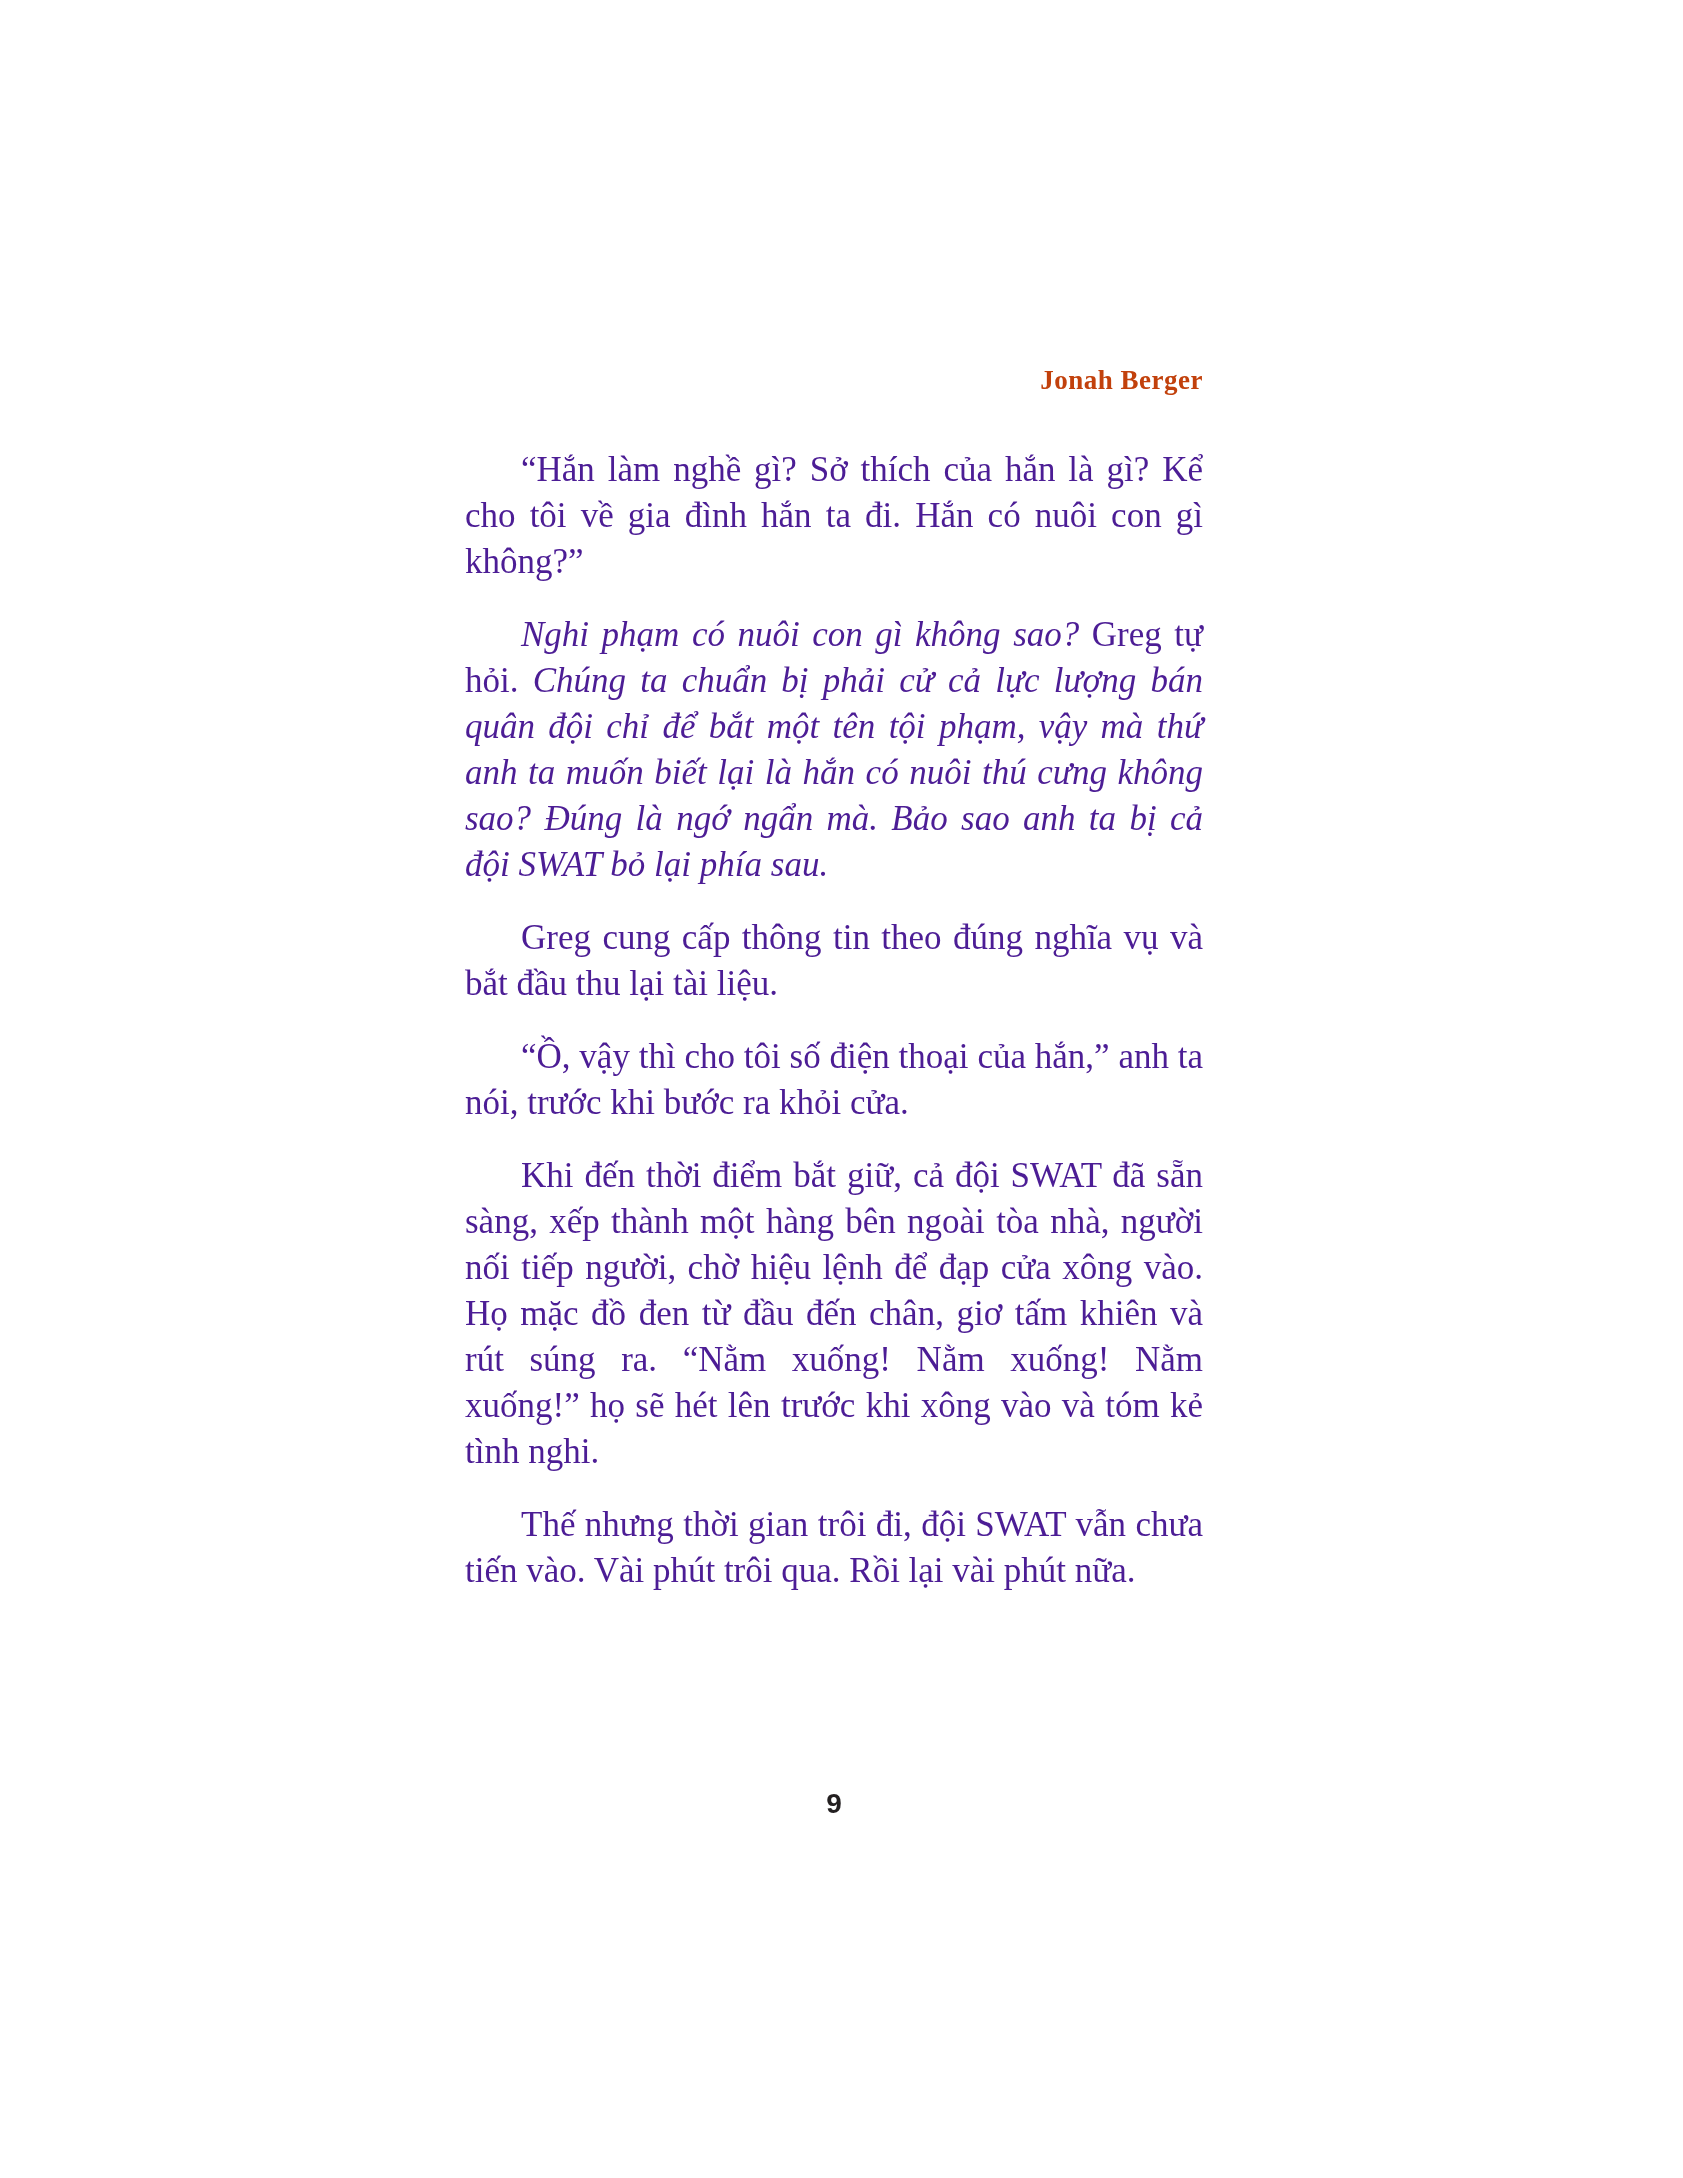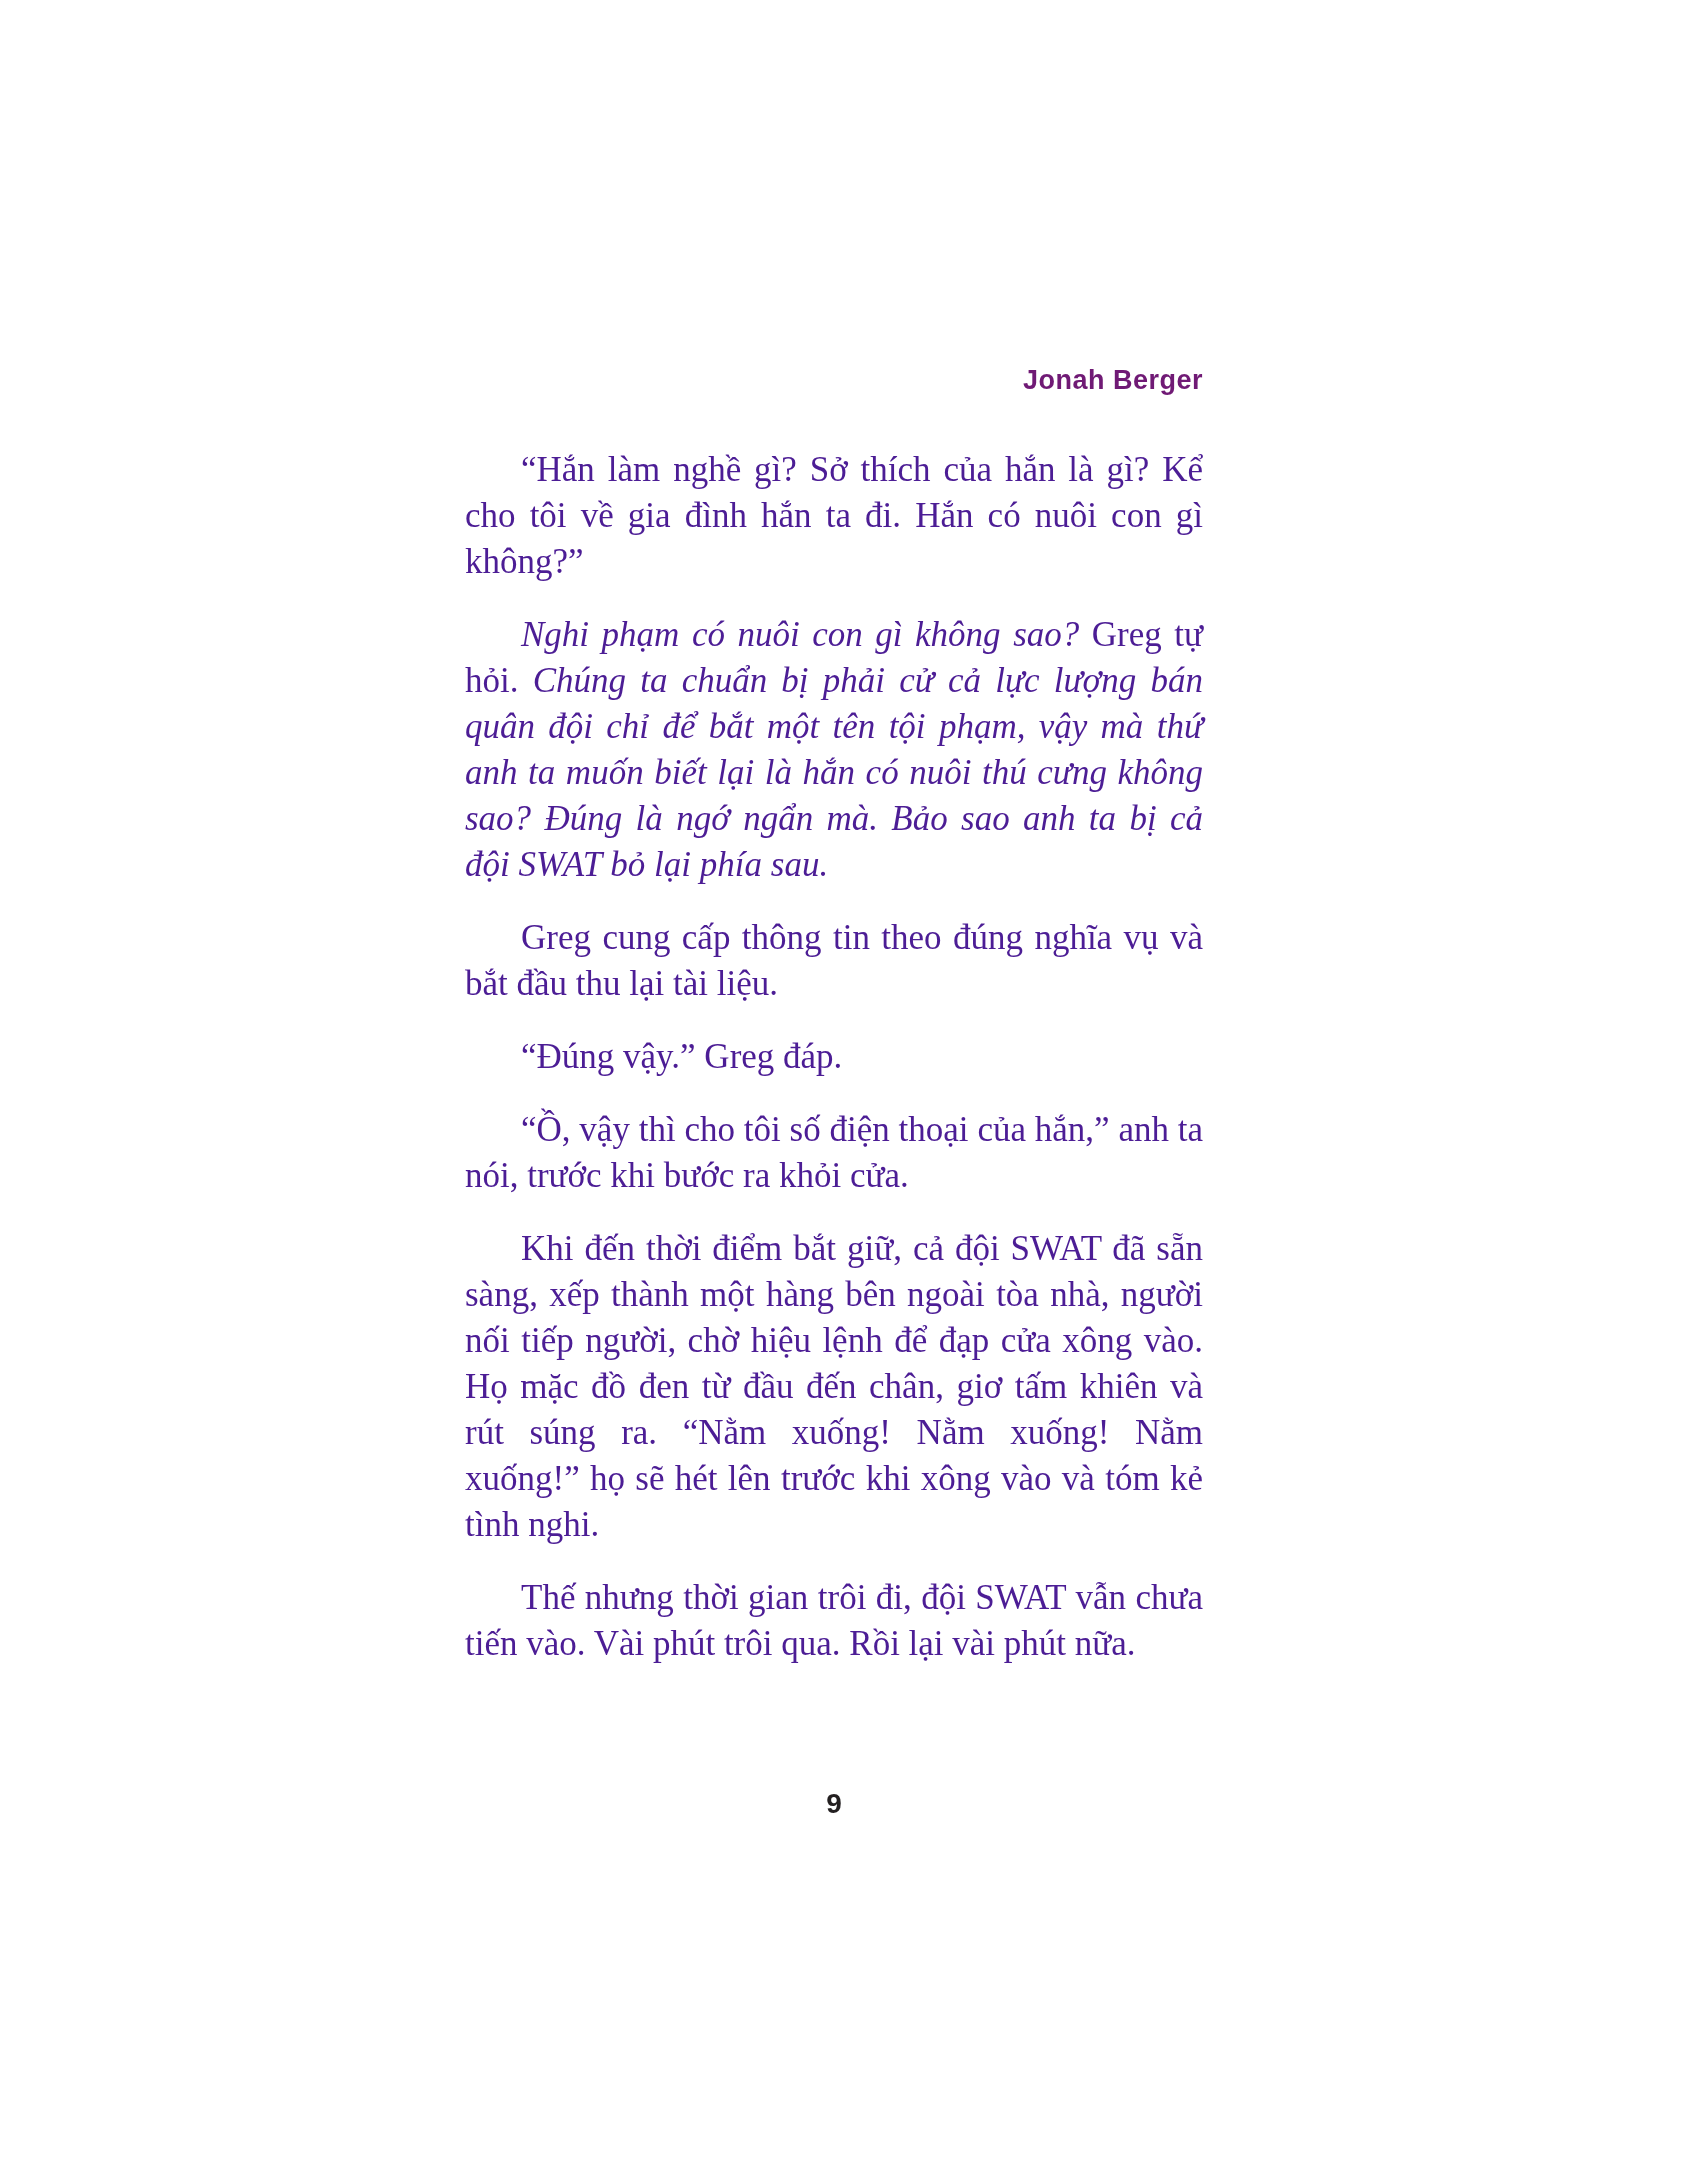--- a/index.html
+++ b/index.html
@@ -14,26 +14,26 @@
     background: #ffffff;
     overflow: hidden;
     font-family: "Liberation Serif", "DejaVu Serif", serif;
   }
   .running-header {
     position: absolute;
     top: 366px;
     left: 465px;
     width: 738px;
     text-align: right;
-    font-family: Liberation Sans, sans-serif;
+    font-family: Liberation Serif, serif;
     font-weight: bold;
     font-size: 27px;
     line-height: 28px;
     letter-spacing: 0.5px;
-    color: #701a75;
+    color: #c2410c;
   }
   .content {
     position: absolute;
     top: 447px;
     left: 465px;
     width: 738px;
     font-size: 35px;
     line-height: 46px;
     color: #4c1d95;
   }
@@ -68,21 +68,20 @@
 </head>
 <body>
 
 <div class="page">
   <div class="running-header">Jonah Berger</div>
 
   <div class="content" id="body-text">
       <p><span class="seg-normal">“Hắn làm nghề gì? Sở thích của hắn là gì? Kể cho tôi về gia đình hắn ta đi. Hắn có nuôi con gì không?”</span></p>
       <p><span class="seg-italic">Nghi phạm có nuôi con gì không sao? </span><span class="seg-normal">Greg tự hỏi. </span><span class="seg-italic">Chúng ta chuẩn bị phải cử cả lực lượng bán quân đội chỉ để bắt một tên tội phạm, vậy mà thứ anh ta muốn biết lại là hắn có nuôi thú cưng không sao? Đúng là ngớ ngẩn mà. Bảo sao anh ta bị cả đội SWAT bỏ lại phía sau.</span></p>
       <p><span class="seg-normal">Greg cung cấp thông tin theo đúng nghĩa vụ và bắt đầu thu lại tài liệu.</span></p>
-      <p><span class="seg-normal">“Đúng vậy.” Greg đáp.</span></p>
       <p><span class="seg-normal">“Ồ, vậy thì cho tôi số điện thoại của hắn,” anh ta nói, trước khi bước ra khỏi cửa.</span></p>
       <p><span class="seg-normal">Khi đến thời điểm bắt giữ, cả đội SWAT đã sẵn sàng, xếp thành một hàng bên ngoài tòa nhà, người nối tiếp người, chờ hiệu lệnh để đạp cửa xông vào. Họ mặc đồ đen từ đầu đến chân, giơ tấm khiên và rút súng ra. “Nằm xuống! Nằm xuống! Nằm xuống!” họ sẽ hét lên trước khi xông vào và tóm kẻ tình nghi.</span></p>
       <p><span class="seg-normal">Thế nhưng thời gian trôi đi, đội SWAT vẫn chưa tiến vào. Vài phút trôi qua. Rồi lại vài phút nữa.</span></p>
     </div>
 
   <div class="page-number">9</div>
 </div>
 
 
 </body></html>

